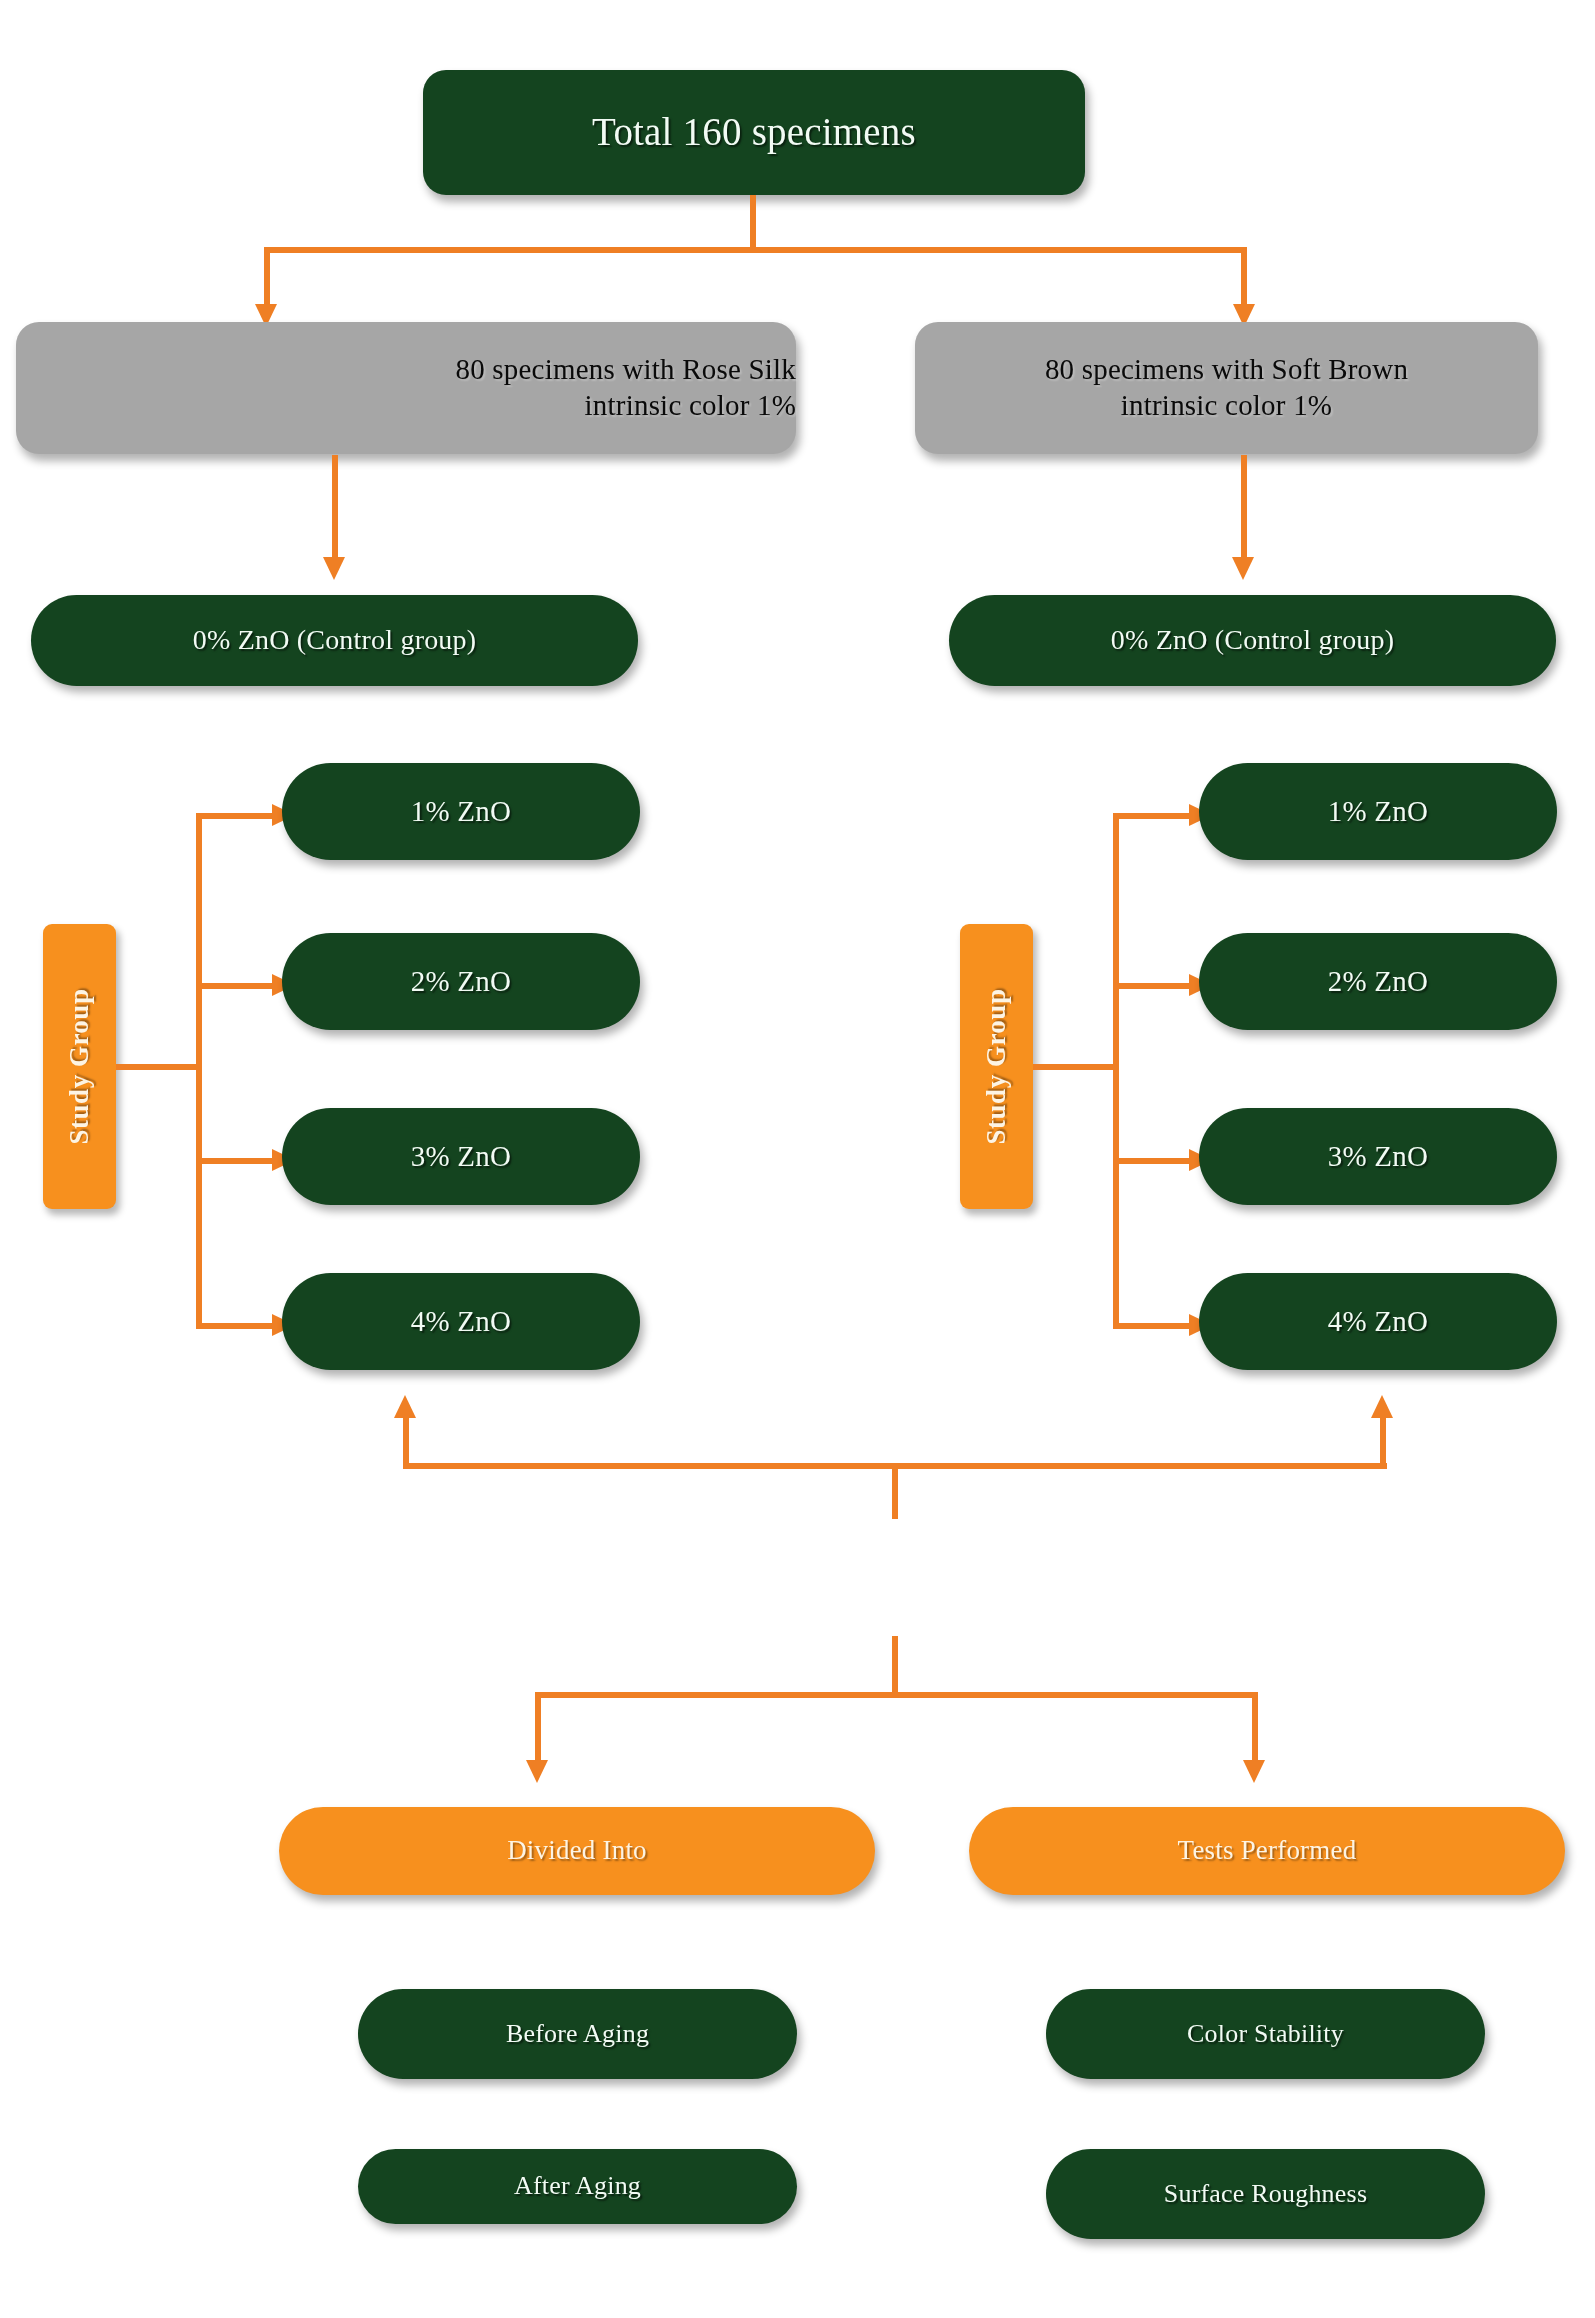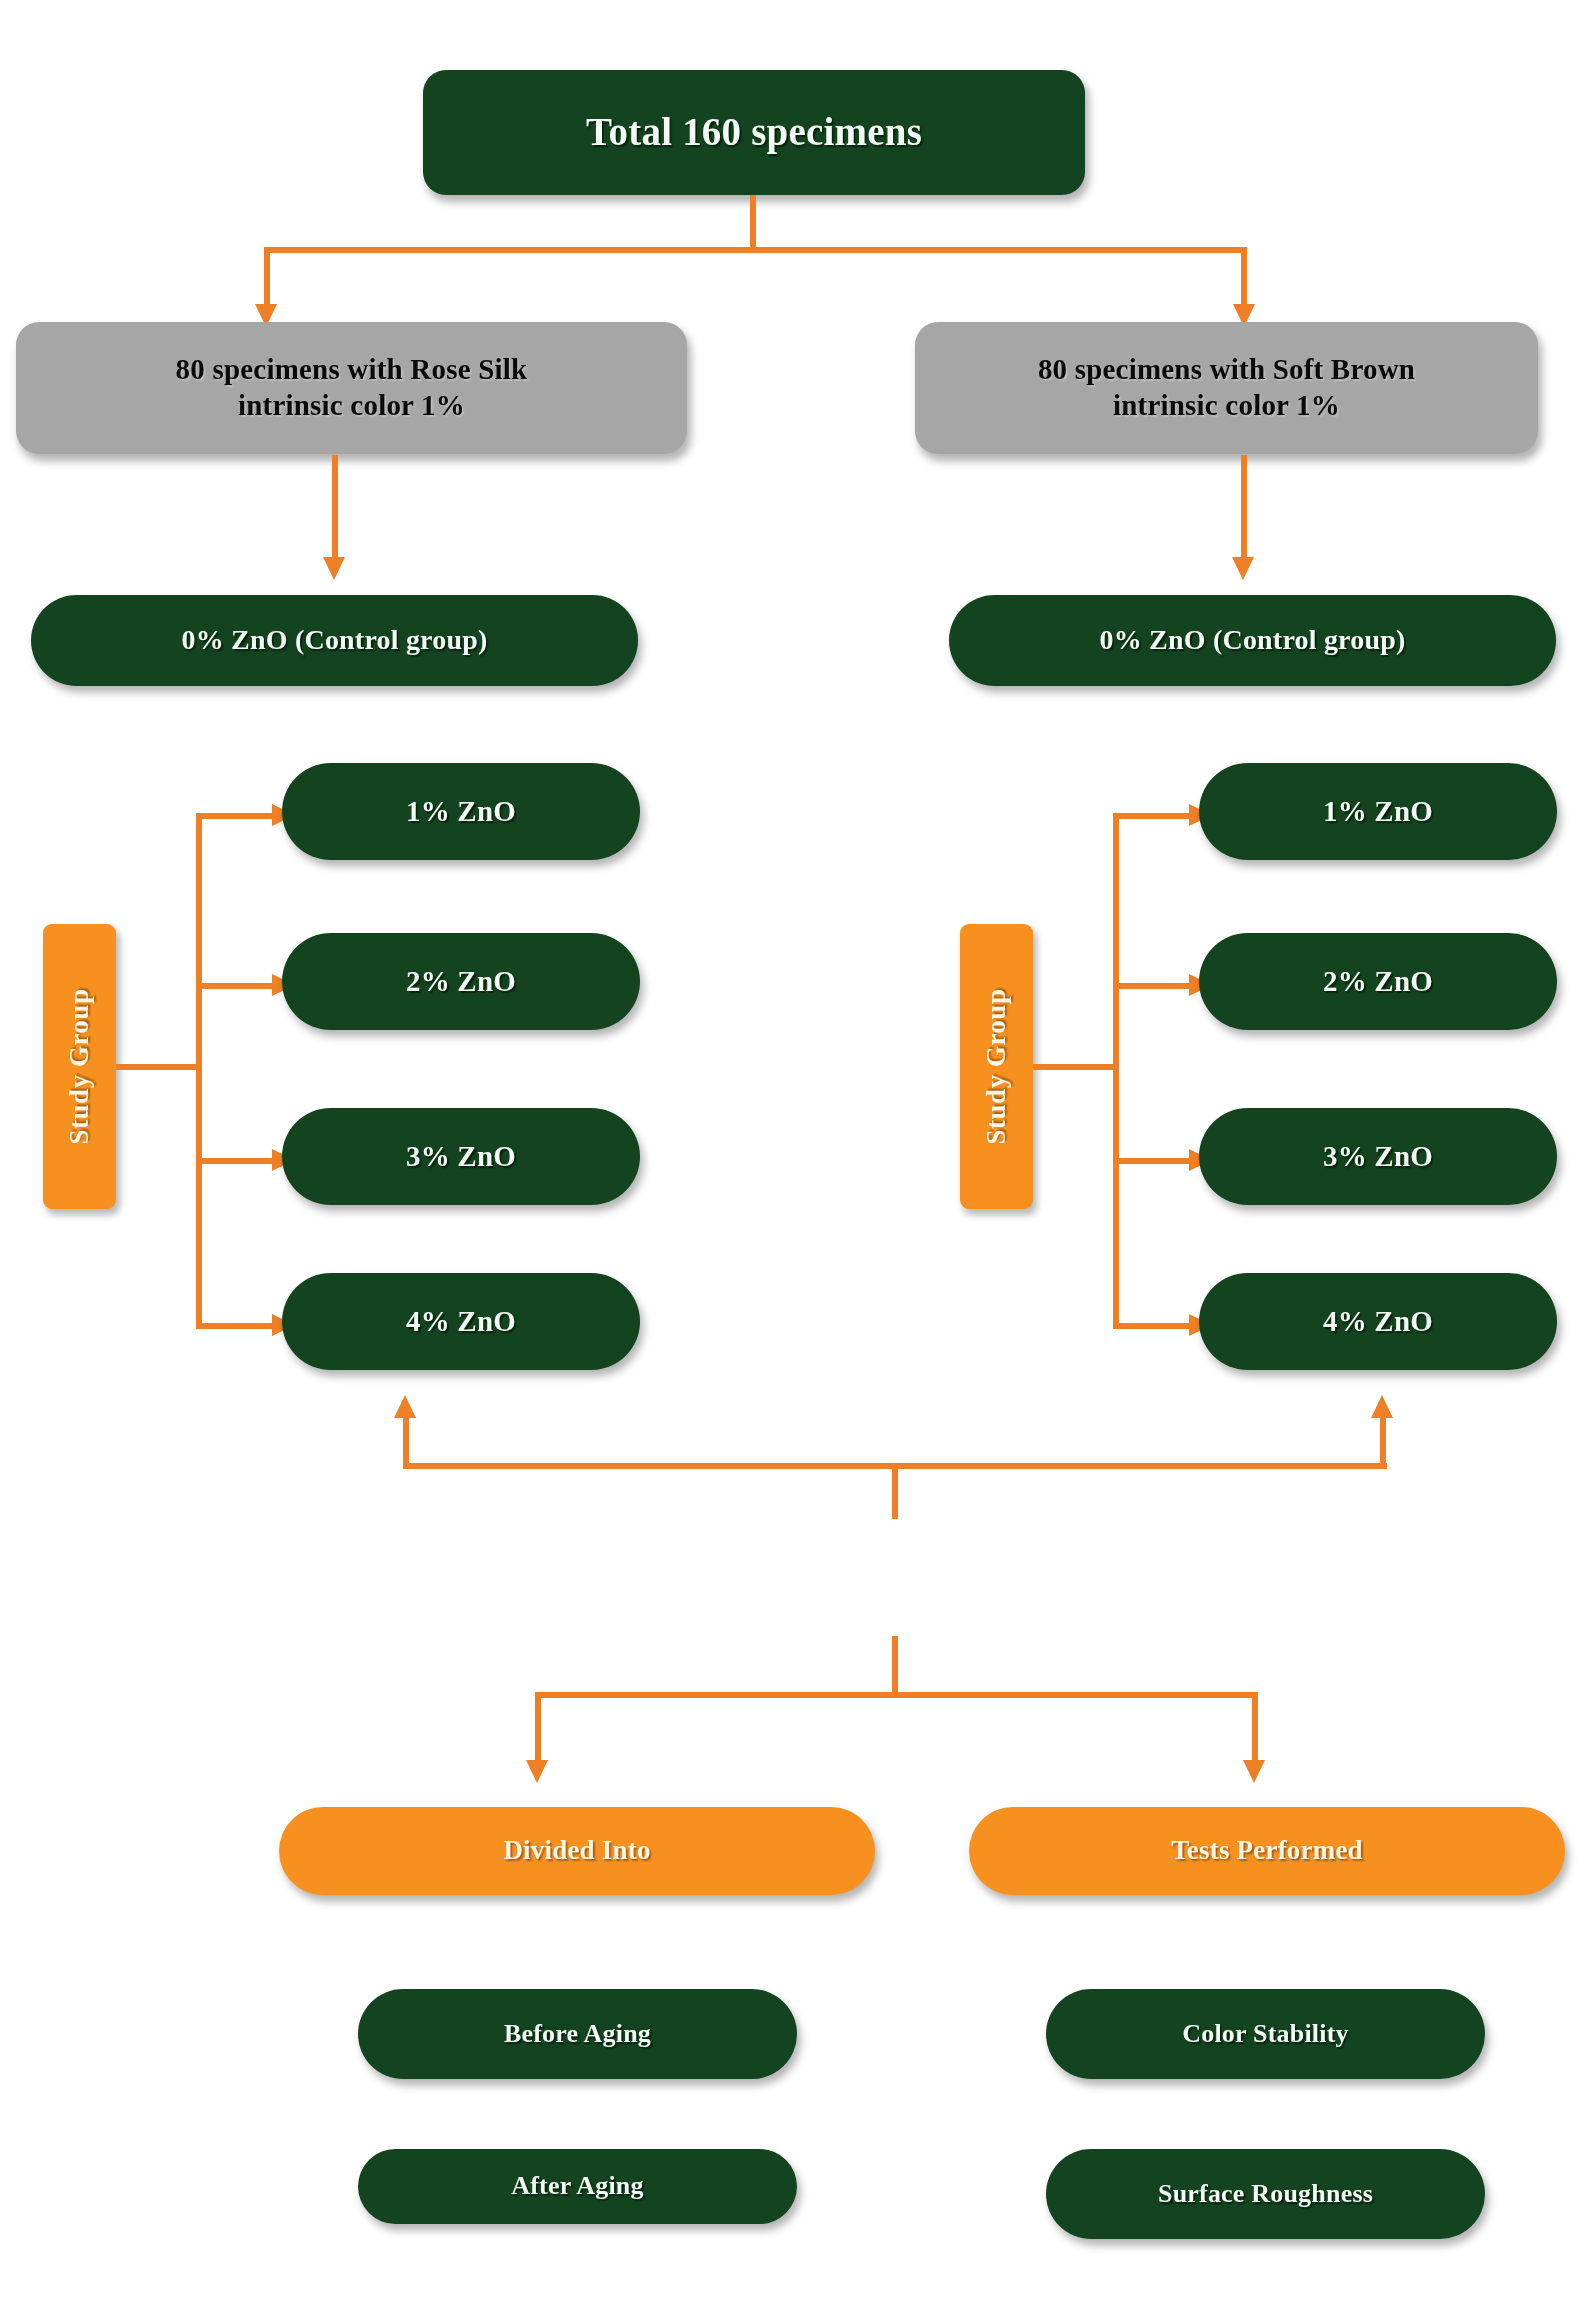--- a/index.html
+++ b/index.html
@@ -16,21 +16,21 @@
   }
 
   
   .node{
     position:absolute;
     display:flex;
     align-items:center;
     justify-content:center;
     text-align:center;
     box-sizing:border-box;
-    font-weight:bold;
+    font-weight:normal;
     line-height:1.24;
     letter-spacing:0.2px;
     box-shadow:3.6px 6.3px 8px rgba(0,0,0,.30);
   }
 
   .green{
     background:#14441f;
     color:#f2fbf4;
     text-shadow:1.8px 1.8px 1.8px rgba(0,0,0,.55);
   }
@@ -107,21 +107,21 @@
     <span>Total 160 specimens</span>
   </div>
 
   <div class="conn v" style="left:750px;top:195px;width:6.3px;height:56px;"></div>
   <div class="conn h" style="left:264px;top:247px;width:983px;height:6.3px;"></div>
   <div class="conn v" style="left:264px;top:247px;width:6.3px;height:64px;"></div>
   <div class="conn v" style="left:1241px;top:247px;width:6.3px;height:64px;"></div>
   <div class="arrow arrow-down" style="left:255px;top:304px;"></div>
   <div class="arrow arrow-down" style="left:1233px;top:304px;"></div>
 
-  <div class="node gray r-small fs-gray" style="left:16px;top:322px;width:671px;height:132px;flex-direction:column;">
+  <div class="node gray r-small fs-gray" style="left:16px;top:322px;width:780px;height:132px;flex-direction:column;align-items:flex-end;">
     <span>80 specimens with Rose Silk</span>
     <span>intrinsic color 1%</span>
   </div>
 
   <div class="node gray r-small fs-gray" style="left:915px;top:322px;width:623px;height:132px;flex-direction:column;">
     <span>80 specimens with Soft Brown</span>
     <span>intrinsic color 1%</span>
   </div>
 
   <div class="conn v" style="left:332px;top:455px;width:6.3px;height:109px;"></div>

